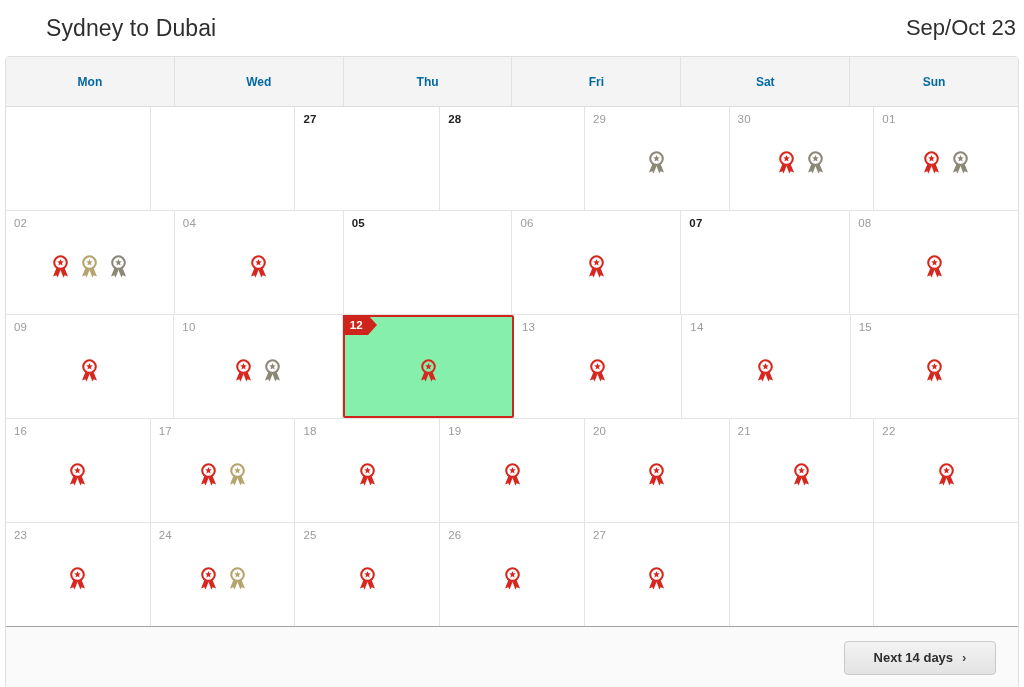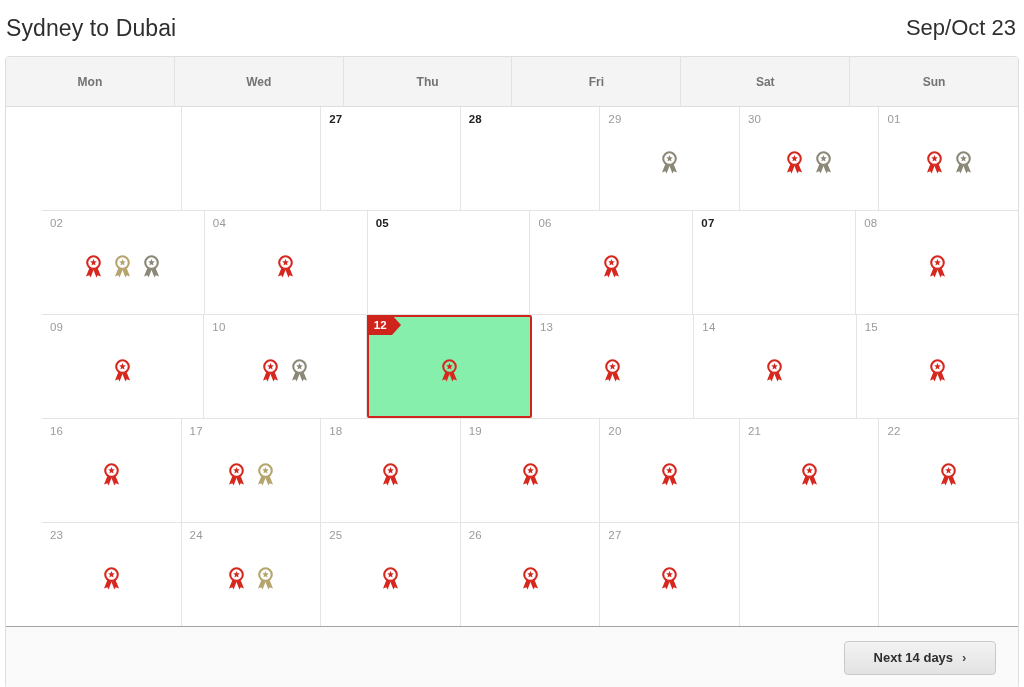--- a/index.html
+++ b/index.html
@@ -30,20 +30,21 @@
     display: flex;
     align-items: center;
     justify-content: space-between;
   }
   .route-title {
     font-size: 23px;
     font-weight: 400;
     color: #2f2f2f;
     letter-spacing: 0.1px;
     line-height: 1;
+    margin-left: 40px;
   }
   .month-range {
     font-size: 22px;
     font-weight: 400;
     color: #2f2f2f;
     line-height: 1;
     padding-right: 2px;
   }
 
   
@@ -63,32 +64,31 @@
     border-bottom: 1px solid #dededd;
     height: 49px;
   }
   .weekday {
     flex: 1 1 0;
     display: flex;
     align-items: center;
     justify-content: center;
     font-size: 12px;
     font-weight: bold;
-    color: #737373;
+    color: #0369a1;
     border-right: 1px solid #e2e2e1;
     box-sizing: border-box;
     height: 100%;
   }
   .weekday:last-child { border-right: none; }
 
   .week-row {
     display: flex;
     height: 103px;
     border-bottom: 1px solid #e4e4e3;
-    margin-left: 36px;
   }
   .week-row:last-of-type { border-bottom: none; }
 
   .day-cell {
     position: relative;
     flex: 1 1 0;
     border-right: 1px solid #e4e4e3;
     box-sizing: border-box;
     background: #ffffff;
   }

